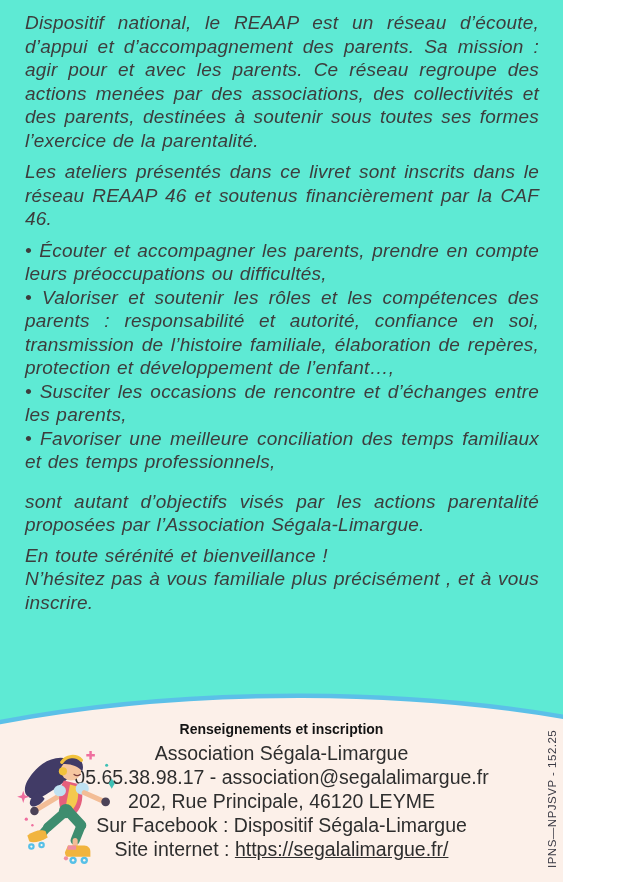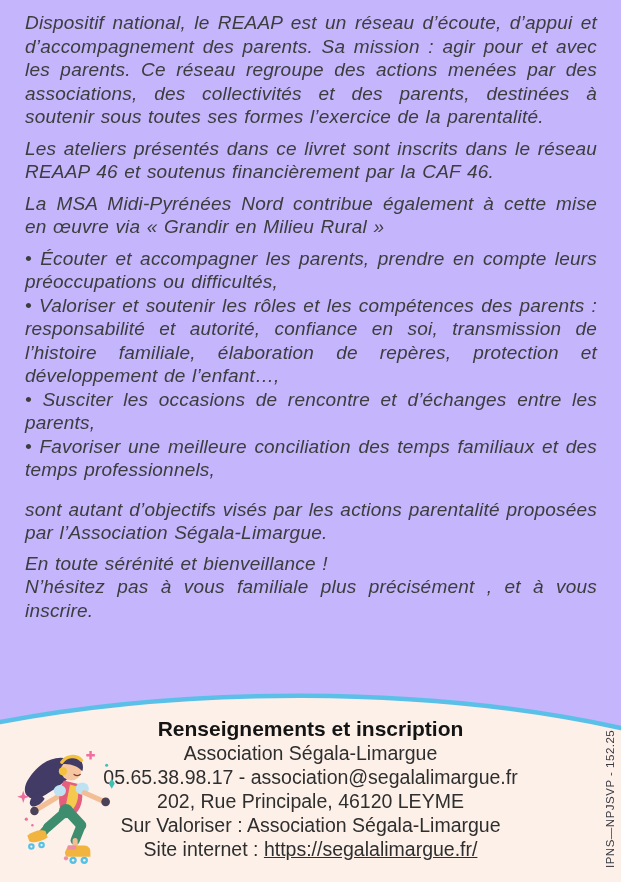--- a/index.html
+++ b/index.html
@@ -1,19 +1,19 @@
 <!DOCTYPE html>
 <html lang="fr"><head>
 <meta charset="utf-8">
 <style>
   html,body{margin:0;padding:0;}
   .page{
     position:relative;
-    width:621px;height:882px;
-    background:#c4b5fd;
+    width:563px;height:882px;
+    background:#5eead4;
     font-family:"Liberation Sans",sans-serif;
     overflow:hidden;
   }
   
   .body-copy{
     position:absolute;left:25px;right:24px;top:11px;
     color:#3d3d3d;
     font-style:italic;
     font-size:19px;line-height:23.5px;
     letter-spacing:0.2px;word-spacing:1px;
@@ -27,21 +27,21 @@
   
   .arc-svg{position:absolute;left:0;top:680px;width:621px;height:202px;display:block;}
   .footer-text{
     position:absolute;left:0;right:0;top:717px;
     text-align:center;
     color:#2e2e2e;
     font-size:19.5px;line-height:24px;
   }
   .footer-title{
     font-weight:bold;
-    font-size:21px;line-height:24px;
+    font-size:14px;line-height:24px;
     color:#141414;
     margin:0;
   }
   .footer-line{margin:0;}
   .site-link{
     color:#2e2e2e;
     text-decoration:underline;
     cursor:pointer;
   }
   .skater{position:absolute;left:17px;top:750px;width:102px;height:120px;}
@@ -54,21 +54,20 @@
   }
 </style>
 </head>
 <body>
 
 <div class="page">
 
   <div class="body-copy">
     <p class="para">Dispositif national, le REAAP est un réseau d’écoute, d’appui et d’accompagnement des parents. Sa mission : agir pour et avec les parents. Ce réseau regroupe des actions menées par des associations, des collectivités et des parents, destinées à soutenir sous toutes ses formes l’exercice de la parentalité.</p>
     <p class="para">Les ateliers présentés dans ce livret sont inscrits dans le réseau REAAP 46 et soutenus financièrement par la CAF 46.</p>
-    <p class="para">La MSA Midi-Pyrénées Nord contribue également à cette mise en œuvre via « Grandir en Milieu Rural »</p>
 
     <p class="bullet">• Écouter et accompagner les parents, prendre en compte leurs préoccupations ou difficultés,</p>
     <p class="bullet">• Valoriser et soutenir les rôles et les compétences des parents : responsabilité et autorité, confiance en soi, transmission de l’histoire familiale, élaboration de repères, protection et développement de l’enfant…,</p>
     <p class="bullet">• Susciter les occasions de rencontre et d’échanges entre les parents,</p>
     <p class="bullet">• Favoriser une meilleure conciliation des temps familiaux et des temps professionnels,</p>
 
     <p class="closing">sont autant d’objectifs visés par les actions parentalité proposées par l’Association Ségala-Limargue.</p>
 
     <p>En toute sérénité et bienveillance !</p>
     <p>N’hésitez pas à vous familiale plus précisément , et à vous inscrire.</p>
@@ -77,21 +76,21 @@
   <svg class="arc-svg" viewBox="0 0 621 202" aria-hidden="true">
     <path d="M0,42 C180,8 420,4 621,48 L621,202 L0,202 Z" fill="#fcf0e9"></path>
     <path d="M0,42 C180,8 420,4 621,48" fill="none" stroke="#5bc0e8" stroke-width="4.6" stroke-linecap="round"></path>
   </svg>
 
   <div class="footer-text">
     <p class="footer-title">Renseignements et inscription</p>
     <p class="footer-line">Association Ségala-Limargue</p>
     <p class="footer-line">05.65.38.98.17 - association@segalalimargue.fr</p>
     <p class="footer-line">202, Rue Principale, 46120 LEYME</p>
-    <p class="footer-line">Sur Valoriser : Association Ségala-Limargue</p>
+    <p class="footer-line">Sur Facebook : Dispositif Ségala-Limargue</p>
     <p class="footer-line"><span>Site internet : </span><a class="site-link">https://segalalimargue.fr/</a></p>
   </div>
 
   <svg class="skater" viewBox="0 0 100 118" aria-hidden="true">
 
     <path d="M40,46 L20,58" stroke="#f3bd96" stroke-width="5" stroke-linecap="round" fill="none"></path>
     <circle cx="17" cy="60" r="4.2" fill="#4b4257"></circle>
 
     <path d="M54,10 C40,4 26,10 16,22 C10,29 5,38 9,44 C13,50 22,48 28,44 C36,39 45,33 51,27 Z" fill="#413b66"></path>
     <path d="M20,40 C14,46 10,52 14,55 C18,57 24,53 27,48 Z" fill="#413b66"></path>

